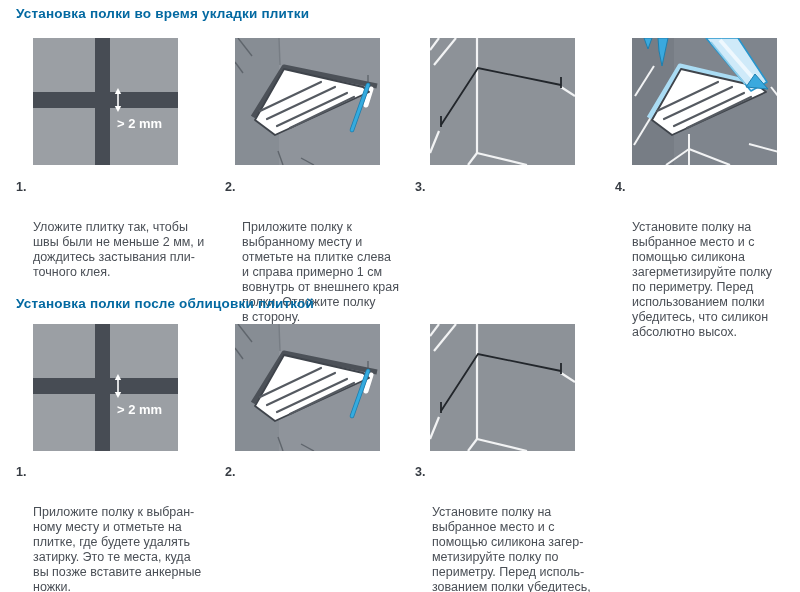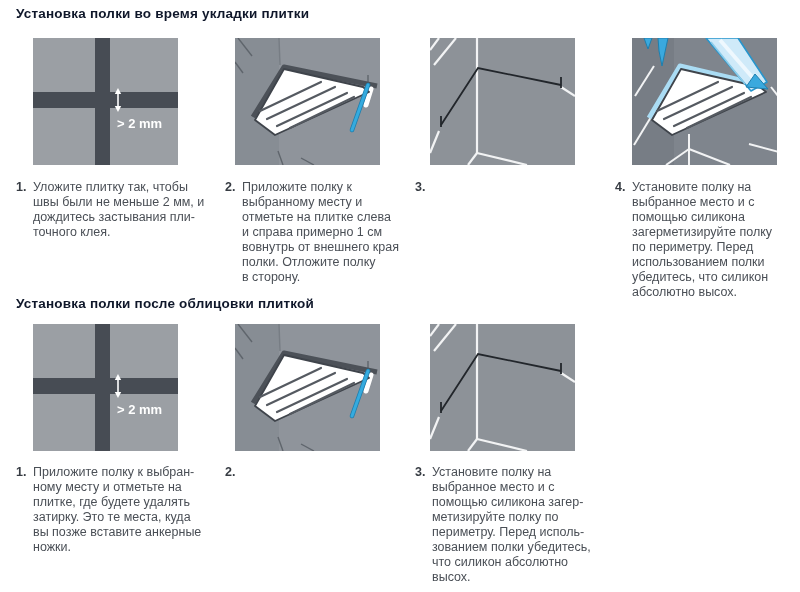--- a/index.html
+++ b/index.html
@@ -1,32 +1,32 @@
 <!DOCTYPE html>
 <html><head>
 <meta charset="utf-8">
 <style>
   html,body{margin:0;padding:0;}
   body{
     width:800px;height:592px;background:#ffffff;overflow:hidden;position:relative;
     font-family:"Liberation Sans",sans-serif;
   }
   .heading{
-    position:absolute;left:16px;font-size:13.5px;font-weight:700;color:#0f172a;
+    position:absolute;left:16px;font-size:13.5px;font-weight:700;color:#0369a1;
     letter-spacing:.2px;white-space:nowrap;
   }
   .row{position:absolute;left:0;width:800px;height:130px;padding-left:18px;}
   .panel{position:absolute;top:0;width:145px;height:127px;}
   .panel svg{display:block;width:145px;height:127px;}
   .step{
     position:absolute;top:0;width:196px;display:flex;align-items:flex-start;
     font-size:12.5px;line-height:15px;color:#4a4f56;
   }
   .num{font-weight:700;color:#373c43;width:17px;flex:none;}
-  .txt{white-space:pre-line;}
+  .txt{white-space:pre-line;margin-top:40px;}
 </style>
 </head>
 <body>
 
 <div class="heading" style="top:6px">Установка полки во время укладки плитки</div>
 
 <section>
   <div class="row" style="top:38px">
       <div class="panel" style="left: 33px;">
     <svg viewBox="0 0 145 127">

